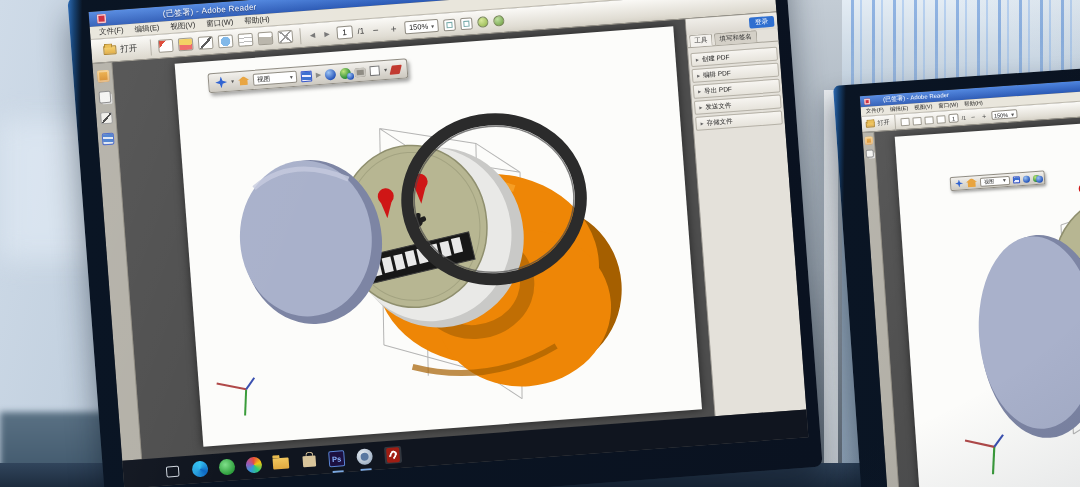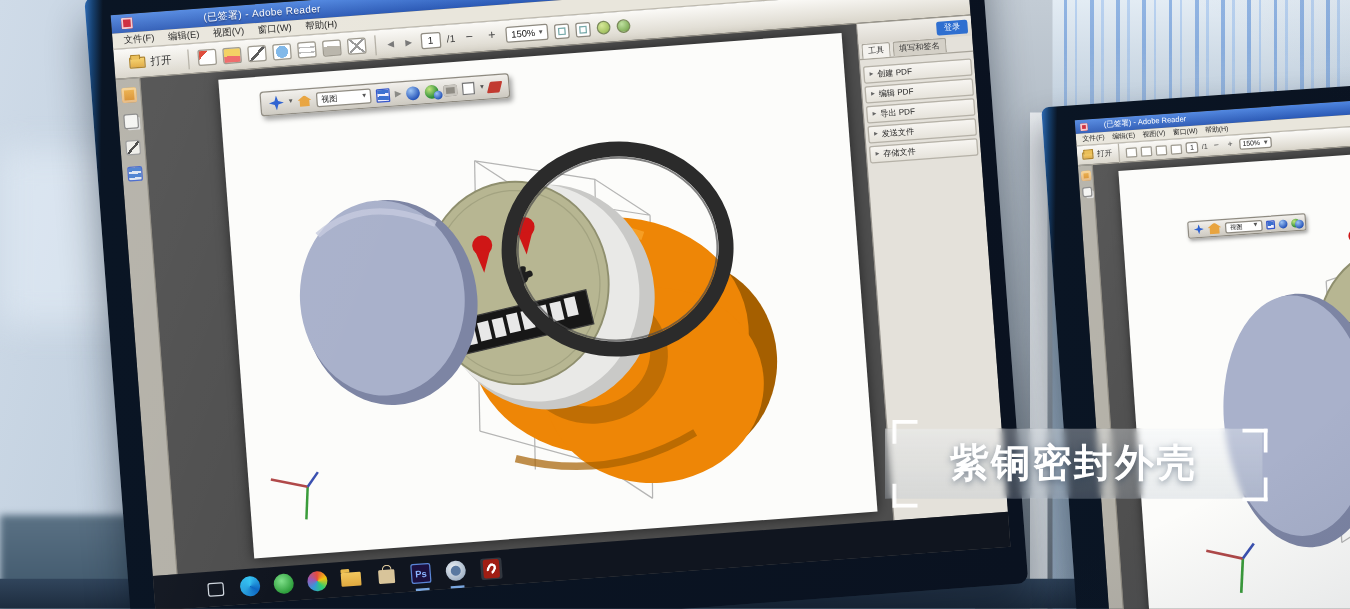--- a/index.html
+++ b/index.html
@@ -546,23 +546,15 @@
                 <span class="sphere sphere-light"></span>
               </div>
             </div>
           </div>
         </div>
       </div>
       <div class="glare"></div>
     </div>
   </div>
 
-  <div class="caption">
-    <div class="cap-band"></div>
-    <span class="bk bk-tl"></span>
-    <span class="bk bk-bl"></span>
-    <span class="bk bk-tr"></span>
-    <span class="bk bk-br"></span>
-    <div class="cap-text">紫铜密封外壳</div>
-  </div>
 
   <div class="vignette"></div>
 </div>
 
 </body></html>

